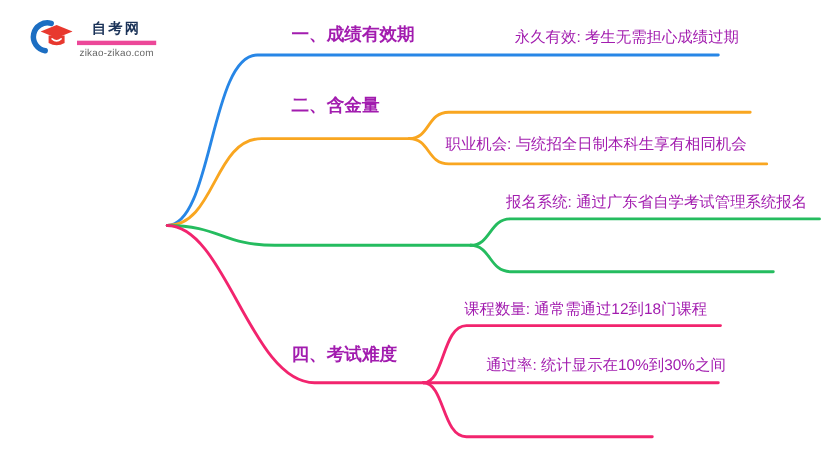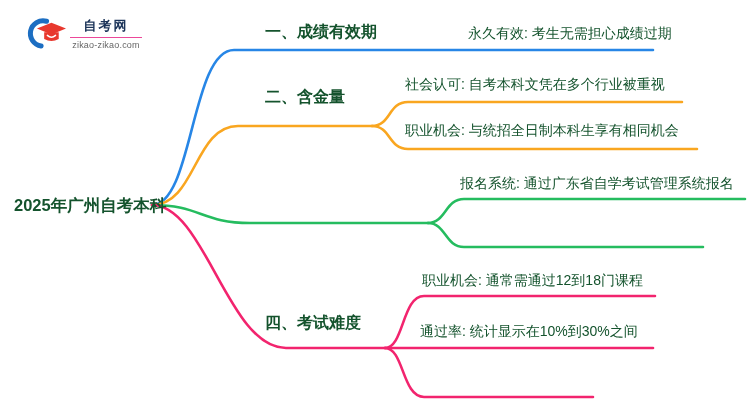--- a/index.html
+++ b/index.html
@@ -3,30 +3,30 @@
 <meta charset="utf-8">
 <style>
   html,body{margin:0;padding:0;background:#fff;}
   .canvas{
     position:relative;width:750px;height:410px;background:#ffffff;overflow:hidden;
     font-family:"Liberation Sans","DejaVu Sans",sans-serif;
   }
   .lines{position:absolute;left:0;top:0;width:750px;height:410px;}
   .lines path{fill:none;stroke-width:2.6;stroke-linecap:round;}
   .node{
-    position:absolute;white-space:nowrap;color:#14532d;
+    position:absolute;white-space:nowrap;color:#a21caf;
   }
   .root{font-size:16.5px;font-weight:700;line-height:22px;}
   .blabel{font-size:16px;font-weight:600;line-height:22px;}
   .leaf{font-size:14px;font-weight:500;line-height:20px;}
   .logo{position:absolute;left:26px;top:14px;display:flex;align-items:flex-start;}
   .logo-icon{width:40px;height:40px;display:block;}
   .logo-text{margin-left:4px;width:72px;text-align:center;padding-top:3px;}
   .site-name{font-size:13px;font-weight:700;color:#1b3358;letter-spacing:2px;line-height:17px;}
-  .site-url{font-size:9px;color:#666;border-top:1px solid #ec4899;margin-top:3px;padding-top:2px;letter-spacing:0.2px;}
+  .site-url{font-size:9px;color:#666;border-top:4px solid #ec4899;margin-top:3px;padding-top:2px;letter-spacing:0.2px;}
 </style>
 </head>
 <body>
 
 <div class="canvas">
 
   <svg class="lines" viewBox="0 0 750 410" aria-hidden="true">
 
     <path d="M152,205 C193,205 191,50 234,50 H653" stroke="#2786E6"></path>
 
@@ -50,29 +50,27 @@
       <polygon points="12,15 28,8.5 44,15 28,21.5" fill="#E8382E"></polygon>
       <path d="M20,19 L20,26.5 Q28,31 36,26.5 L36,19 Z" fill="#E8382E"></path>
       <path d="M23.5,22.5 Q28,26.5 32.5,22.5" fill="none" stroke="#ffffff" stroke-width="1.6" stroke-linecap="round"></path>
     </svg>
     <div class="logo-text">
       <div class="site-name">自考网</div>
       <div class="site-url">zikao-zikao.com</div>
     </div>
   </div>
 
-  <div class="node root" style="left:14px;top:194px">2025年广州自考本科</div>
 
   <div class="node blabel" style="left:265px;top:21px">一、成绩有效期</div>
   <div class="node blabel" style="left:265px;top:86px">二、含金量</div>
   <div class="node blabel" style="left:265px;top:312px">四、考试难度</div>
 
   <div class="node leaf" style="left:468px;top:23px">永久有效: 考生无需担心成绩过期</div>
 
-  <div class="node leaf" style="left:405px;top:74px">社会认可: 自考本科文凭在多个行业被重视</div>
   <div class="node leaf" style="left:460px;top:173px">报名系统: 通过广东省自学考试管理系统报名</div>
 
   <div class="node leaf" style="left:405px;top:120px">职业机会: 与统招全日制本科生享有相同机会</div>
 
-  <div class="node leaf" style="left:422px;top:270px">职业机会: 通常需通过12到18门课程</div>
-  <div class="node leaf" style="left:420px;top:321px">通过率: 统计显示在10%到30%之间</div>
+  <div class="node leaf" style="left:422px;top:270px">课程数量: 通常需通过12到18门课程</div>
+  <div class="node leaf" style="left:442px;top:321px">通过率: 统计显示在10%到30%之间</div>
 
 </div>
 
 </body></html>

